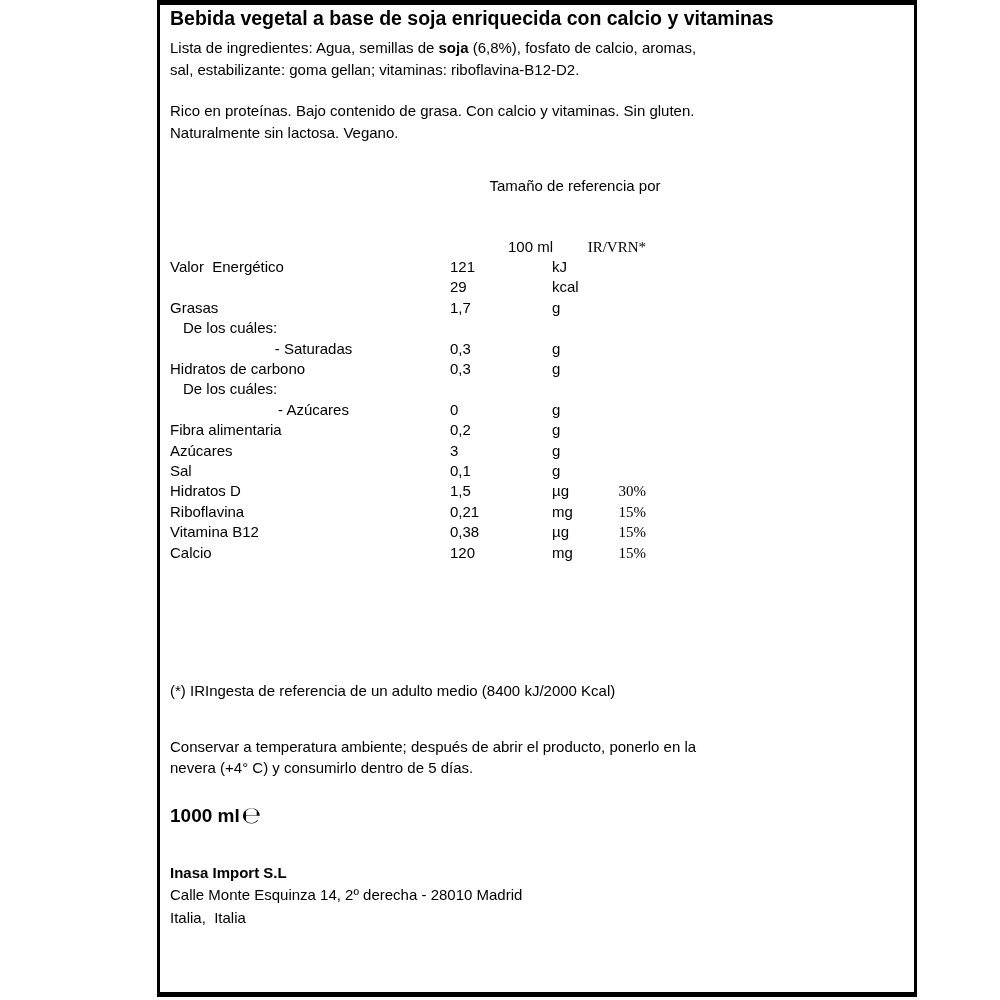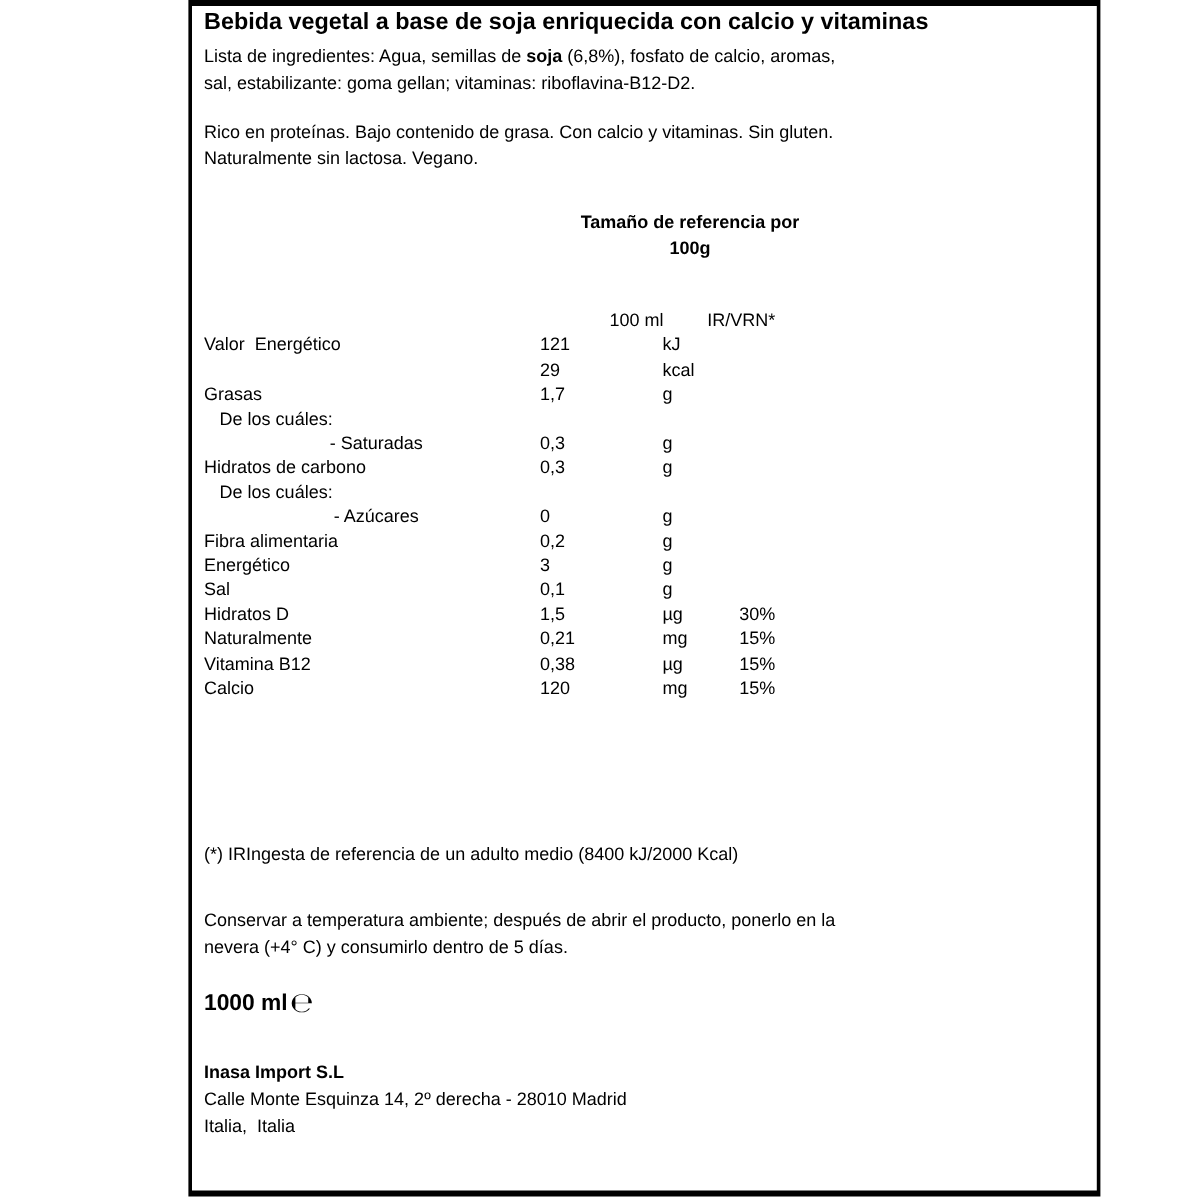--- a/index.html
+++ b/index.html
@@ -37,34 +37,33 @@
   .line { white-space: pre-wrap; }
   .b { font-weight: bold; }
   .ingredients { margin-top: 6px; }
   .claims { margin-top: 20px; }
   .serving {
     margin-top: 32px;
     font-size: 15px;
     line-height: 21.5px;
     text-align: center;
     padding-left: 76px;
-    font-weight: bold;
   }
   .ntable { margin-top: 40px; font-size: 15px; }
   .nrow {
     display: grid;
     grid-template-columns: 280px 100px 36px 60px;
     line-height: 20.4px;
     white-space: pre;
   }
   .nrow.header { grid-template-columns: 280px 136px 60px; }
   .c-amount-h { text-align: right; padding-right: 33px; }
   .c-num { text-align: left; }
   .c-unit { padding-left: 2px; }
-  .c-pct { text-align: right; }
+  .c-pct { text-align: right; font-family: Liberation Serif, serif; }
   .ind1 { padding-left: 13px; }
   .ind2 { padding-left: 7px; text-align: center; }
   .footnote { margin-top: 117px; }
   .storage { margin-top: 34px; }
   .quantity { margin-top: 24px; font-size: 19px; font-weight: bold; line-height: 25px; }
   .e-sign {
     font-weight: 400;
     font-size: 23px;
     font-family: "DejaVu Sans", sans-serif;
     margin-left: 2px;
@@ -85,43 +84,42 @@
       <div class="line">sal, estabilizante: goma gellan; vitaminas: riboflavina-B12-D2.</div>
     </div>
 
     <div class="para claims">
       <div class="line">Rico en proteínas. Bajo contenido de grasa. Con calcio y vitaminas. Sin gluten.</div>
       <div class="line">Naturalmente sin lactosa. Vegano.</div>
     </div>
 
     <div class="serving">
       <div class="line">Tamaño de referencia por</div>
-      <div class="line">100g</div>
     </div>
 
     <div class="ntable">
       <div class="nrow header">
         <span class="c-label"></span>
         <span class="c-amount-h">100 ml</span>
         <span class="c-pct">IR/VRN*</span>
       </div>
       <div id="nrows">
           <div class="nrow"><span class="c-label">Valor  Energético</span><span class="c-num">121</span><span class="c-unit">kJ</span><span class="c-pct"></span></div>
           <div class="nrow"><span class="c-label"></span><span class="c-num">29</span><span class="c-unit">kcal</span><span class="c-pct"></span></div>
           <div class="nrow"><span class="c-label">Grasas</span><span class="c-num">1,7</span><span class="c-unit">g</span><span class="c-pct"></span></div>
           <div class="nrow"><span class="c-label ind1">De los cuáles:</span><span class="c-num"></span><span class="c-unit"></span><span class="c-pct"></span></div>
           <div class="nrow"><span class="c-label ind2">- Saturadas</span><span class="c-num">0,3</span><span class="c-unit">g</span><span class="c-pct"></span></div>
           <div class="nrow"><span class="c-label">Hidratos de carbono</span><span class="c-num">0,3</span><span class="c-unit">g</span><span class="c-pct"></span></div>
           <div class="nrow"><span class="c-label ind1">De los cuáles:</span><span class="c-num"></span><span class="c-unit"></span><span class="c-pct"></span></div>
           <div class="nrow"><span class="c-label ind2">- Azúcares</span><span class="c-num">0</span><span class="c-unit">g</span><span class="c-pct"></span></div>
           <div class="nrow"><span class="c-label">Fibra alimentaria</span><span class="c-num">0,2</span><span class="c-unit">g</span><span class="c-pct"></span></div>
-          <div class="nrow"><span class="c-label">Energético</span><span class="c-num">3</span><span class="c-unit">g</span><span class="c-pct"></span></div>
+          <div class="nrow"><span class="c-label">Azúcares</span><span class="c-num">3</span><span class="c-unit">g</span><span class="c-pct"></span></div>
           <div class="nrow"><span class="c-label">Sal</span><span class="c-num">0,1</span><span class="c-unit">g</span><span class="c-pct"></span></div>
           <div class="nrow"><span class="c-label">Hidratos D</span><span class="c-num">1,5</span><span class="c-unit">µg</span><span class="c-pct">30%</span></div>
-          <div class="nrow"><span class="c-label">Naturalmente</span><span class="c-num">0,21</span><span class="c-unit">mg</span><span class="c-pct">15%</span></div>
+          <div class="nrow"><span class="c-label">Riboflavina</span><span class="c-num">0,21</span><span class="c-unit">mg</span><span class="c-pct">15%</span></div>
           <div class="nrow"><span class="c-label">Vitamina B12</span><span class="c-num">0,38</span><span class="c-unit">µg</span><span class="c-pct">15%</span></div>
           <div class="nrow"><span class="c-label">Calcio</span><span class="c-num">120</span><span class="c-unit">mg</span><span class="c-pct">15%</span></div>
         </div>
     </div>
 
     <div class="para footnote line">(*) IRIngesta de referencia de un adulto medio (8400 kJ/2000 Kcal)</div>
 
     <div class="para storage">
       <div class="line">Conservar a temperatura ambiente; después de abrir el producto, ponerlo en la</div>
       <div class="line">nevera (+4° C) y consumirlo dentro de 5 días.</div>

